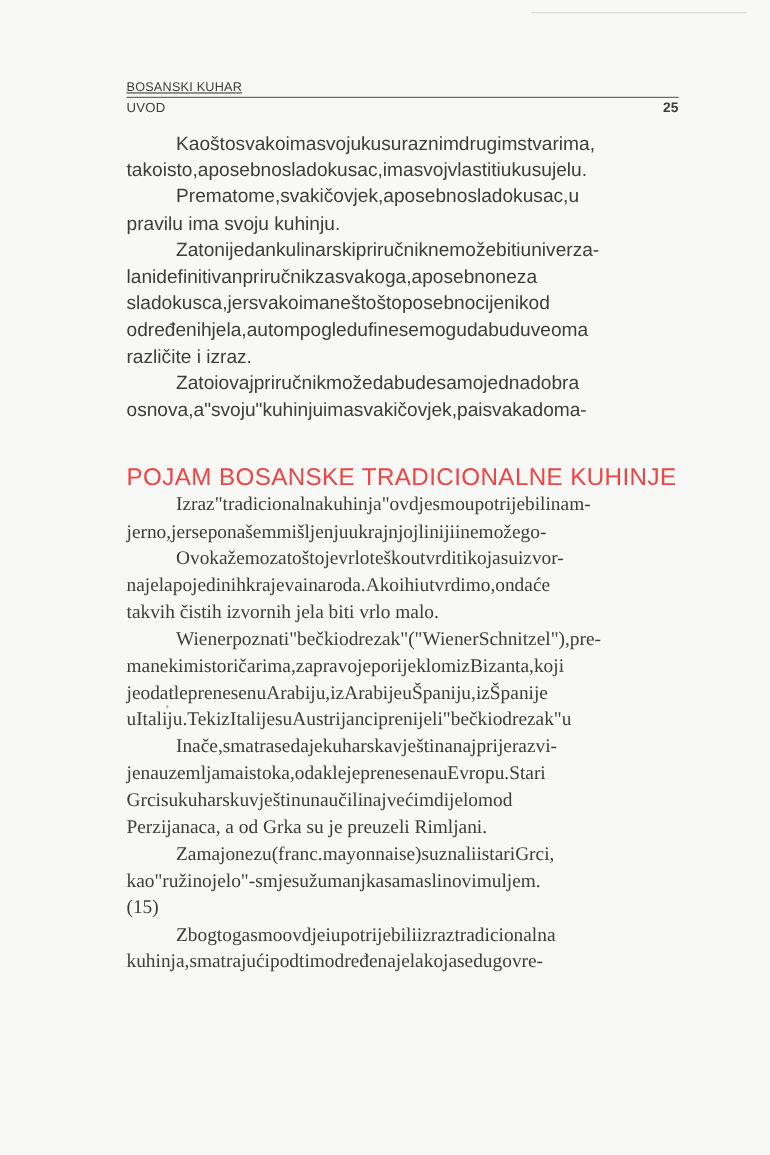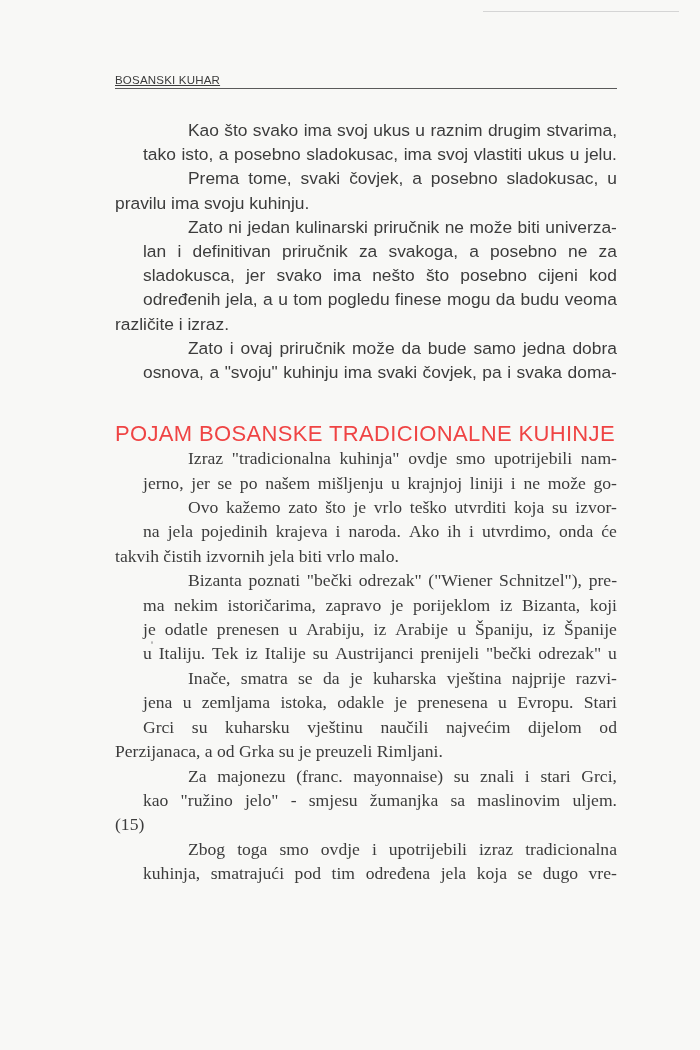--- a/index.html
+++ b/index.html
@@ -80,22 +80,21 @@
   
   .ln {
     display: flex;
     font-size: 17.4px;
     line-height: 24.2px;
     white-space: pre;
     color: #3c3c3c;
   }
   
   .ln.just {
-    justify-content: space-between;
-    margin-left: 28px;
+    justify-content: flex-start;
   }
   .ln .w { display: inline-block; }
   .ln.indent { padding-left: 45px; }
 
   
   .block-b .ln {
     font-size: 17.6px;
     line-height: 24.4px;
     transform-origin: left center;
     font-family: Liberation Serif, serif;
@@ -126,20 +125,24 @@
   }
 </style>
 </head>
 <body>
 
 <div class="scan-mark"></div>
 
 <div class="header">
   <div class="header-title">BOSANSKI KUHAR</div>
   <div class="header-rule"></div>
+  <div class="header-row">
+    <div class="header-section">UVOD</div>
+    <div class="header-folio">25</div>
+  </div>
 </div>
 
 <div class="body">
   <div id="block-a" class="block-a">
       <div class="para">
         <div class="ln just indent"><span class="w"><span>Kao</span></span><span class="w"><span>što</span></span><span class="w"><span>svako</span></span><span class="w"><span>ima</span></span><span class="w"><span>svoj</span></span><span class="w"><span>ukus</span></span><span class="w"><span>u</span></span><span class="w"><span>raznim</span></span><span class="w"><span>drugim</span></span><span class="w"><span>stvarima,</span></span></div>
         <div class="ln just"><span class="w"><span>tako</span></span><span class="w"><span>isto,</span></span><span class="w"><span>a</span></span><span class="w"><span>posebno</span></span><span class="w"><span>sladokusac,</span></span><span class="w"><span>ima</span></span><span class="w"><span>svoj</span></span><span class="w"><span>vlastiti</span></span><span class="w"><span>ukus</span></span><span class="w"><span>u</span></span><span class="w"><span>jelu.</span></span></div>
       </div>
       <div class="para">
         <div class="ln just indent"><span class="w"><span>Prema</span></span><span class="w"><span>tome,</span></span><span class="w"><span>svaki</span></span><span class="w"><span>čovjek,</span></span><span class="w"><span>a</span></span><span class="w"><span>posebno</span></span><span class="w"><span>sladokusac,</span></span><span class="w"><span>u</span></span></div>
@@ -162,21 +165,21 @@
       <div class="para">
         <div class="ln just indent"><span class="w"><span>Izraz</span></span><span class="w"><span>"tradicionalna</span></span><span class="w"><span>kuhinja"</span></span><span class="w"><span>ovdje</span></span><span class="w"><span>smo</span></span><span class="w"><span>upotrijebili</span></span><span class="w"><span>nam-</span></span></div>
         <div class="ln just"><span class="w"><span>jerno,</span></span><span class="w"><span>jer</span></span><span class="w"><span>se</span></span><span class="w"><span>po</span></span><span class="w"><span>našem</span></span><span class="w"><span>mišljenju</span></span><span class="w"><span>u</span></span><span class="w"><span>krajnjoj</span></span><span class="w"><span>liniji</span></span><span class="w"><span>i</span></span><span class="w"><span>ne</span></span><span class="w"><span>može</span></span><span class="w"><span>go-</span></span></div>
       </div>
       <div class="para">
         <div class="ln just indent"><span class="w"><span>Ovo</span></span><span class="w"><span>kažemo</span></span><span class="w"><span>zato</span></span><span class="w"><span>što</span></span><span class="w"><span>je</span></span><span class="w"><span>vrlo</span></span><span class="w"><span>teško</span></span><span class="w"><span>utvrditi</span></span><span class="w"><span>koja</span></span><span class="w"><span>su</span></span><span class="w"><span>izvor-</span></span></div>
         <div class="ln just"><span class="w"><span>na</span></span><span class="w"><span>jela</span></span><span class="w"><span>pojedinih</span></span><span class="w"><span>krajeva</span></span><span class="w"><span>i</span></span><span class="w"><span>naroda.</span></span><span class="w"><span>Ako</span></span><span class="w"><span>ih</span></span><span class="w"><span>i</span></span><span class="w"><span>utvrdimo,</span></span><span class="w"><span>onda</span></span><span class="w"><span>će</span></span></div>
         <div class="ln"><span>takvih čistih izvornih jela biti vrlo malo.</span></div>
       </div>
       <div class="para">
-        <div class="ln just indent"><span class="w"><span>Bizanta</span></span><span class="w"><span>poznati</span></span><span class="w"><span>"bečki</span></span><span class="w"><span>odrezak"</span></span><span class="w"><span>("Wiener</span></span><span class="w"><span>Schnitzel"),</span></span><span class="w"><span>pre-</span></span></div>
+        <div class="ln just indent"><span class="w"><span>Wiener</span></span><span class="w"><span>poznati</span></span><span class="w"><span>"bečki</span></span><span class="w"><span>odrezak"</span></span><span class="w"><span>("Wiener</span></span><span class="w"><span>Schnitzel"),</span></span><span class="w"><span>pre-</span></span></div>
         <div class="ln just"><span class="w"><span>ma</span></span><span class="w"><span>nekim</span></span><span class="w"><span>istoričarima,</span></span><span class="w"><span>zapravo</span></span><span class="w"><span>je</span></span><span class="w"><span>porijeklom</span></span><span class="w"><span>iz</span></span><span class="w"><span>Bizanta,</span></span><span class="w"><span>koji</span></span></div>
         <div class="ln just"><span class="w"><span>je</span></span><span class="w"><span>odatle</span></span><span class="w"><span>prenesen</span></span><span class="w"><span>u</span></span><span class="w"><span>Arabiju,</span></span><span class="w"><span>iz</span></span><span class="w"><span>Arabije</span></span><span class="w"><span>u</span></span><span class="w"><span>Španiju,</span></span><span class="w"><span>iz</span></span><span class="w"><span>Španije</span></span></div>
         <div class="ln just"><span class="w"><span>u</span></span><span class="w"><span>Italiju.</span></span><span class="w"><span>Tek</span></span><span class="w"><span>iz</span></span><span class="w"><span>Italije</span></span><span class="w"><span>su</span></span><span class="w"><span>Austrijanci</span></span><span class="w"><span>prenijeli</span></span><span class="w"><span>"bečki</span></span><span class="w"><span>odrezak"</span></span><span class="w"><span>u</span></span></div>
       </div>
       <div class="para">
         <div class="ln just indent"><span class="w"><span>Inače,</span></span><span class="w"><span>smatra</span></span><span class="w"><span>se</span></span><span class="w"><span>da</span></span><span class="w"><span>je</span></span><span class="w"><span>kuharska</span></span><span class="w"><span>vještina</span></span><span class="w"><span>najprije</span></span><span class="w"><span>razvi-</span></span></div>
         <div class="ln just"><span class="w"><span>jena</span></span><span class="w"><span>u</span></span><span class="w"><span>zemljama</span></span><span class="w"><span>istoka,</span></span><span class="w"><span>odakle</span></span><span class="w"><span>je</span></span><span class="w"><span>prenesena</span></span><span class="w"><span>u</span></span><span class="w"><span>Evropu.</span></span><span class="w"><span>Stari</span></span></div>
         <div class="ln just"><span class="w"><span>Grci</span></span><span class="w"><span>su</span></span><span class="w"><span>kuharsku</span></span><span class="w"><span>vještinu</span></span><span class="w"><span>naučili</span></span><span class="w"><span>najvećim</span></span><span class="w"><span>dijelom</span></span><span class="w"><span>od</span></span></div>
         <div class="ln"><span>Perzijanaca, a od Grka su je preuzeli Rimljani.</span></div>
       </div>

